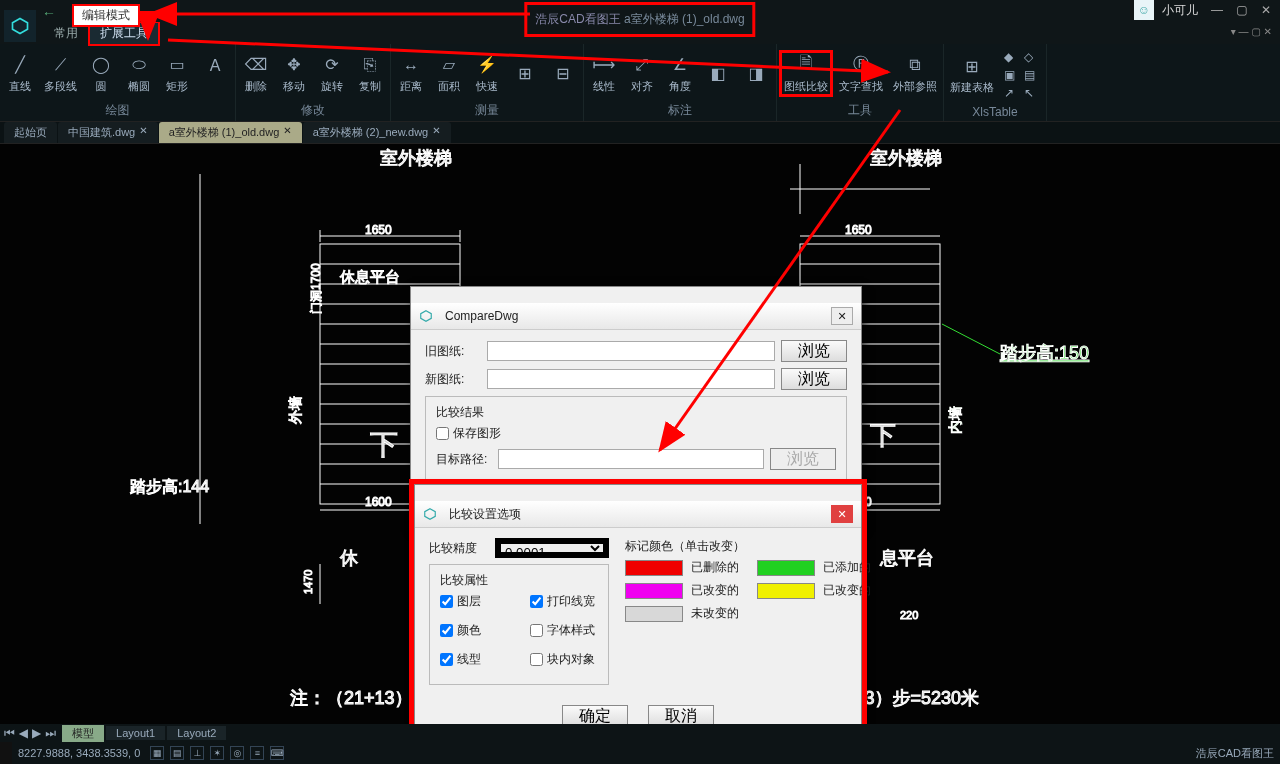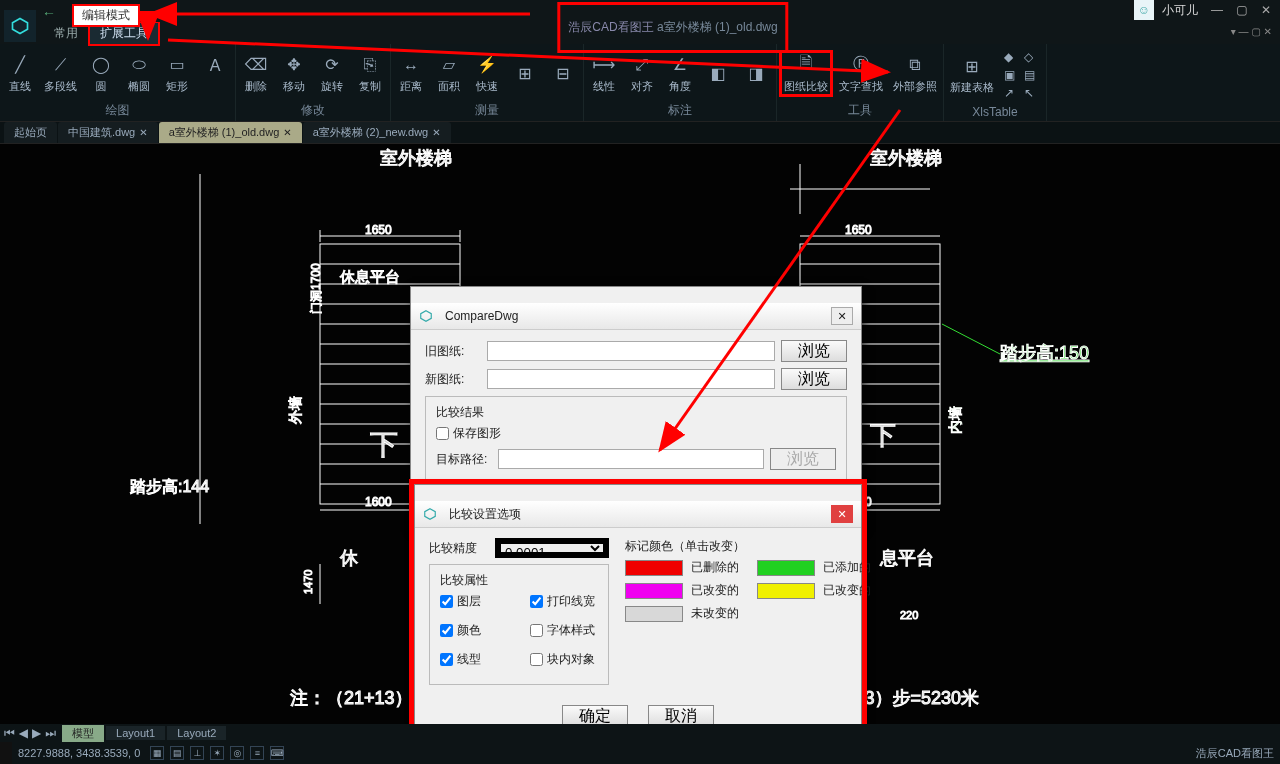--- a/index.html
+++ b/index.html
@@ -4,21 +4,21 @@
 <style>
 * { margin: 0; padding: 0; box-sizing: border-box; font-family: "Microsoft YaHei", sans-serif; }
 body { background: #111; width: 1280px; height: 764px; overflow: hidden; position: relative; color: #ccc; font-size: 12px; }
 
 
 .titlebar { height: 22px; background: #0f1618; display: flex; align-items: center; position: relative; }
 .logo-box { width: 32px; height: 32px; position: absolute; top: 10px; left: 4px; background: #12232b; display: flex; align-items: center; justify-content: center; z-index: 5; }
 .logo-box svg { width: 20px; height: 20px; }
 .arrow-left { margin-left: 42px; color: #5a7; font-size: 14px; }
 .edit-mode { position: absolute; top: 4px; left: 72px; background: #fff; color: #333; padding: 1px 8px; border: 2px solid #f00; font-size: 12px; z-index: 5; }
-.title-center { position: absolute; left: 50%; transform: translateX(-50%); background: transparent; color: #88a; border: 3px solid #f00; padding: 14px 8px; top: 2px; margin-left: 33px; }
+.title-center { position: absolute; left: 50%; transform: translateX(-50%); background: transparent; color: #88a; border: 3px solid #f00; padding: 6px 8px; top: 2px; }
 .user-area { position: absolute; right: 4px; top: 0; display: flex; align-items: center; gap: 8px; }
 .user-badge { width: 20px; height: 20px; background: #e8f4f8; display: flex; align-items: center; justify-content: center; color: #4aa; }
 .win-btns span { margin: 0 5px; color: #aaa; cursor: pointer; }
 
 
 .menu-row { height: 22px; background: #0f1618; display: flex; padding-left: 44px; align-items: center; }
 .menu-tab { padding: 2px 10px; color: #9aa; }
 .menu-tab.active { background: #1a2a32; color: #cde; border: 2px solid #f00; }
 .menu-sub { position: absolute; right: 8px; top: 26px; color: #888; font-size: 10px; }
 
@@ -29,21 +29,21 @@
 .ribbon-item { display: flex; flex-direction: column; align-items: center; gap: 2px; padding: 2px 4px; min-width: 36px; cursor: pointer; }
 .ribbon-icon { width: 24px; height: 24px; display: flex; align-items: center; justify-content: center; color: #9ab; font-size: 16px; }
 .ribbon-label { font-size: 11px; color: #abc; }
 .group-name { font-size: 12px; color: #789; padding-bottom: 2px; }
 .ribbon-item.highlight { border: 3px solid #f00; padding: 0 2px; }
 .small-icons { display: grid; grid-template-columns: repeat(2, 16px); gap: 4px; align-items: center; padding: 4px; }
 .small-icons span { color: #9ab; font-size: 12px; }
 
 
 .file-tabs { height: 22px; background: #0b1214; display: flex; align-items: flex-end; gap: 1px; padding-left: 4px; border-bottom: 1px solid #222; }
-.file-tab { padding: 3px 10px; background: #151d20; color: #9ab; font-size: 11px; border-top-left-radius: 3px; border-top-right-radius: 3px; display: flex; align-items: center; gap: 4px; }
+.file-tab { padding: 3px 10px; background: #151d20; color: #9ab; font-size: 11px; border-top-left-radius: 3px; border-top-right-radius: 3px; display: flex; align-items: flex-start; gap: 4px; }
 .file-tab.active { background: #aa8; color: #222; }
 .file-tab .x { font-size: 10px; }
 
 
 .canvas { position: absolute; top: 144px; left: 0; right: 0; bottom: 40px; background: #030303; overflow: hidden; }
 .canvas svg { position: absolute; top: 0; left: 0; }
 
 
 .dialog { position: absolute; background: #f0f0f0; border: 1px solid #888; box-shadow: 2px 2px 8px rgba(0,0,0,0.6); font-size: 12px; color: #222; }
 .dialog.highlighted { outline: 5px solid #f00; }

